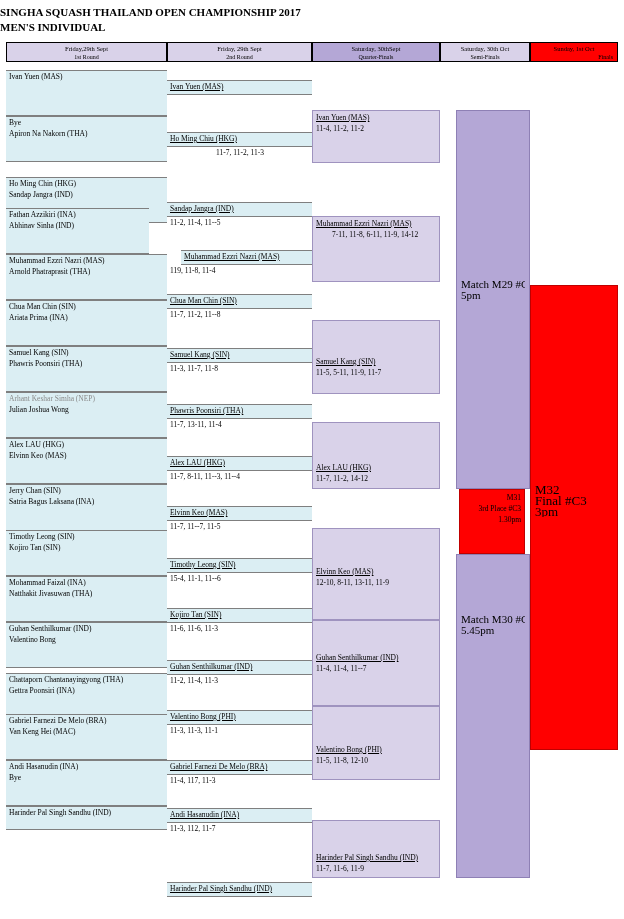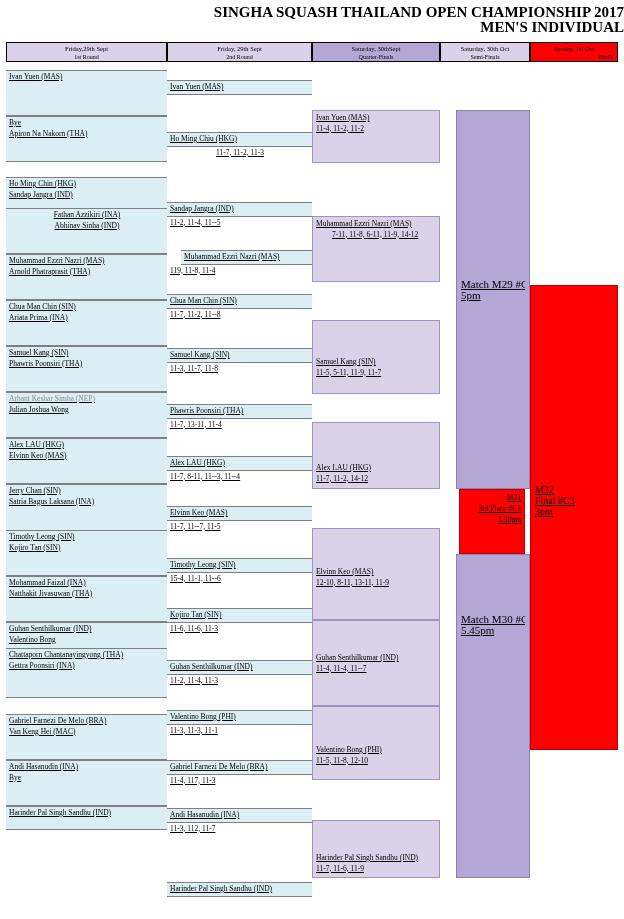--- a/index.html
+++ b/index.html
@@ -2,52 +2,51 @@
 <html><head>
 <meta charset="utf-8">
 <style>
   html,body{margin:0;padding:0;background:#ffffff;}
   body{
     width:624px;height:919px;position:relative;overflow:hidden;
     font-family:"Liberation Serif", serif;
     color:#000;
   }
   .title{
-    text-align:right;font-weight:bold;font-size:15px;line-height:15px;
+    text-align:left;font-weight:bold;font-size:11px;line-height:15px;
     padding-top:5px;
-    padding-left:40px;
   }
   .board{position:absolute;left:6px;top:42px;width:612px;height:872px;}
 
   
   .hdr{position:absolute;top:0;height:20px;border:1px solid #000;box-sizing:border-box;
        font-size:6.5px;line-height:8px;text-align:center;padding-top:2px;}
   .hdr .r2{font-size:6px;}
   .hdr.c1{left:0;width:161px;background:#d9d2e9;}
   .hdr.c2{left:161px;width:145px;background:#d9d2e9;}
   .hdr.c3{left:306px;width:128px;background:#b4a7d6;}
   .hdr.c4{left:434px;width:90px;background:#d9d2e9;}
   .hdr.c5{left:524px;width:88px;background:#ff0000;color:#000;}
   .hdr.c5 .r1{text-align:center;}
   .hdr.c5 .r2{text-align:right;padding-right:4px;}
 
   
-  .cell{position:absolute;box-sizing:border-box;font-size:7.5px;line-height:10.5px;text-decoration:underline;}
+  .cell{position:absolute;box-sizing:border-box;font-size:7.5px;line-height:10.5px;}
   .names{background:#dbeef3;border-top:1px solid #7f7f7f;border-bottom:1px solid #7f7f7f;
          padding:1px 2px 1px 3px;}
   .score{padding:1px 2px 1px 3px;}
   .r1{white-space:nowrap;overflow:hidden;}
   .r2{white-space:nowrap;overflow:hidden;}
   .winner{background:#dbeef3;border-top:1px solid #7f7f7f;border-bottom:1px solid #7f7f7f;
           padding:1px 2px 1px 3px;}
   .pale{color:#8a8a8a;}
 
   .qf{background:#d9d2e9;border:1px solid #9f93bf;padding:2px 3px;}
   .sf{background:#b4a7d6;border:1px solid #8e80b5;padding:3px 4px;font-size:11px;line-height:11px;}
-  .fin{background:#ff0000;border:1px solid #c00000;padding:3px 4px;font-size:10px;line-height:11px;}
+  .fin{background:#ff0000;border:1px solid #c00000;padding:3px 4px;font-size:13px;line-height:11px;}
   .third{background:#ff0000;border:1px solid #c00000;padding:2px 3px;font-size:7.5px;line-height:11px;
          text-align:right;}
   .u{text-decoration:underline;}
 </style>
 </head>
 <body>
 
 <div class="title">
   <div>SINGHA SQUASH THAILAND OPEN CHAMPIONSHIP 2017</div>
   <div>MEN'S INDIVIDUAL</div>
@@ -81,21 +80,21 @@
     <div class="r2"></div>
   </div>
   <div class="cell names" style="left:0;top:74px;width:161px;height:46px;">
     <div class="r1">Bye</div>
     <div class="r2">Apiron Na Nakorn (THA)</div>
   </div>
   <div class="cell names" style="left:0;top:135px;width:161px;height:46px;">
     <div class="r1">Ho Ming Chin (HKG)</div>
     <div class="r2">Sandap Jangra (IND)</div>
   </div>
-  <div class="cell names" style="left:0;top:166px;width:161px;height:46px;text-align:center;">
+  <div class="cell names" style="left:0;top:166px;width:143px;height:46px;">
     <div class="r1">Fathan Azzikiri (INA)</div>
     <div class="r2">Abhinav Sinha (IND)</div>
   </div>
   <div class="cell names" style="left:0;top:212px;width:161px;height:46px;">
     <div class="r1">Muhammad Ezzri Nazri (MAS)</div>
     <div class="r2">Arnold Phatraprasit (THA)</div>
   </div>
   <div class="cell names" style="left:0;top:258px;width:161px;height:46px;">
     <div class="r1">Chua Man Chin (SIN)</div>
     <div class="r2">Ariata Prima (INA)</div>
@@ -121,21 +120,21 @@
     <div class="r2">Kojiro Tan (SIN)</div>
   </div>
   <div class="cell names" style="left:0;top:534px;width:161px;height:46px;">
     <div class="r1">Mohammad Faizal (INA)</div>
     <div class="r2">Natthakit Jivasuwan (THA)</div>
   </div>
   <div class="cell names" style="left:0;top:580px;width:161px;height:46px;">
     <div class="r1">Guhan Senthilkumar (IND)</div>
     <div class="r2">Valentino Bong</div>
   </div>
-  <div class="cell names" style="left:0;top:606px;width:161px;height:50px;">
+  <div class="cell names" style="left:0;top:631px;width:161px;height:50px;">
     <div class="r1">Chattaporn Chantanayingyong (THA)</div>
     <div class="r2">Gettra Poonsiri (INA)</div>
   </div>
   <div class="cell names" style="left:0;top:672px;width:161px;height:46px;">
     <div class="r1">Gabriel Farnezi De Melo (BRA)</div>
     <div class="r2">Van Keng Hei (MAC)</div>
   </div>
   <div class="cell names" style="left:0;top:718px;width:161px;height:46px;">
     <div class="r1">Andi Hasanudin (INA)</div>
     <div class="r2">Bye</div>

